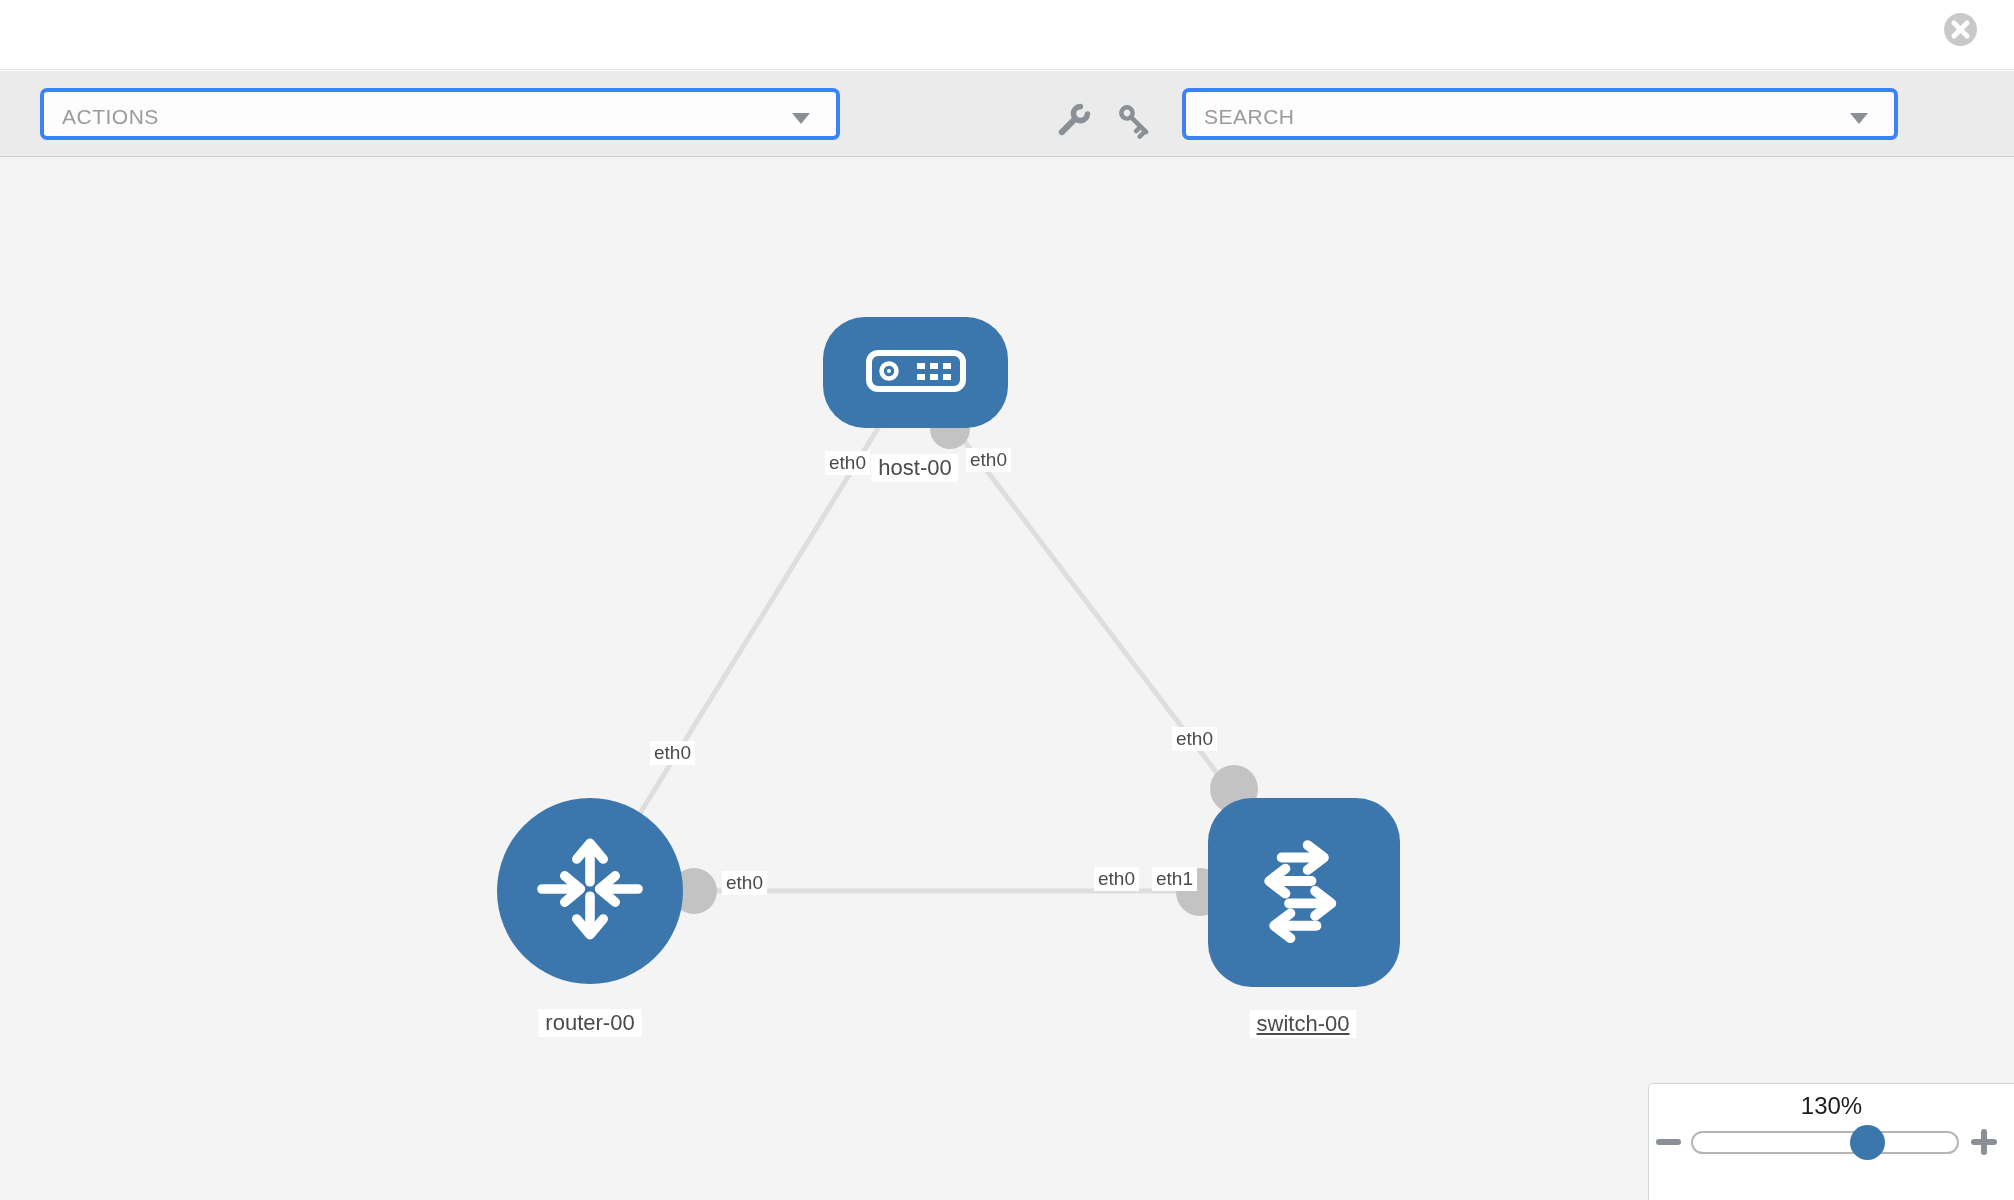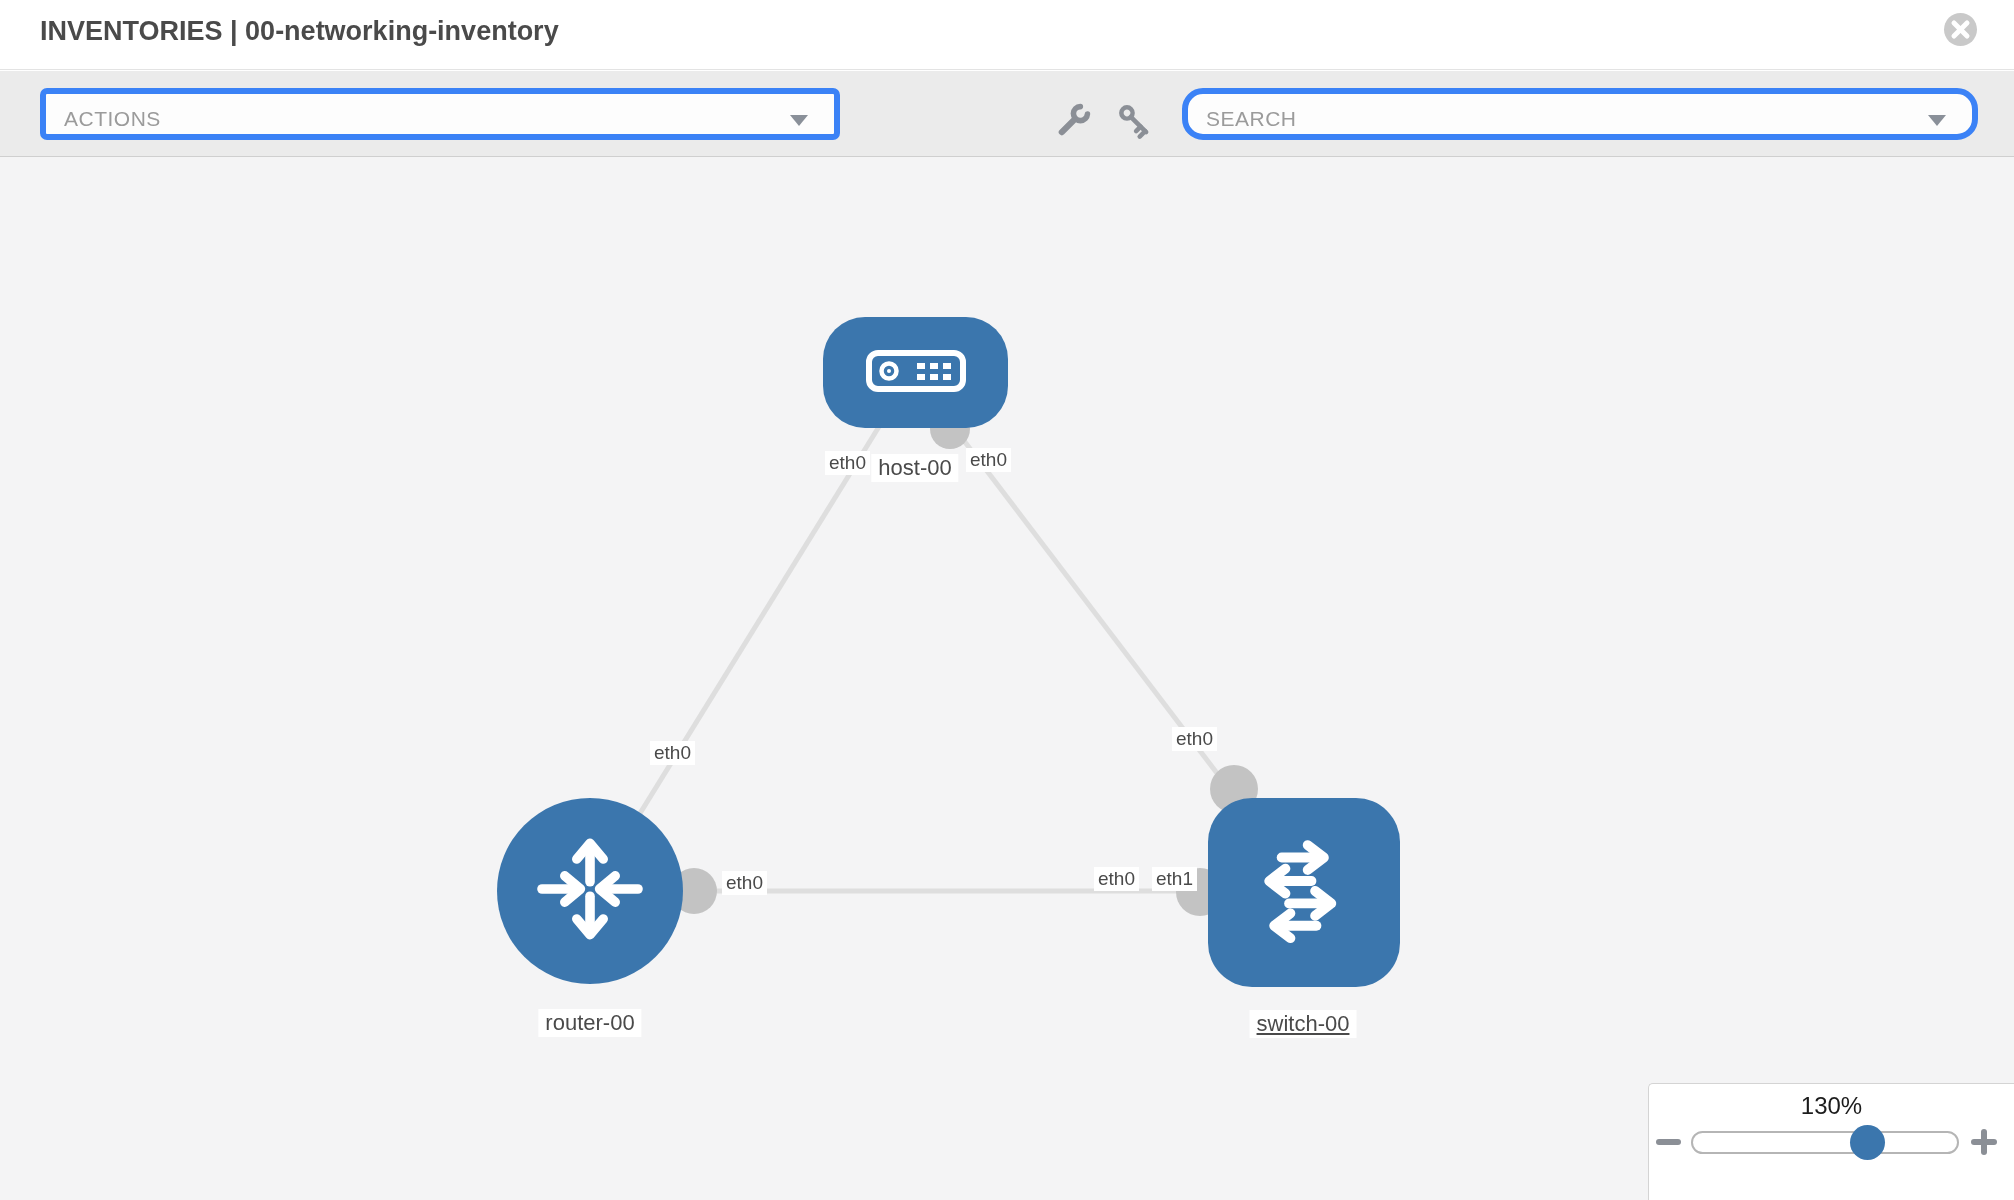--- a/index.html
+++ b/index.html
@@ -8,28 +8,28 @@
 
   
   .header { position:absolute; left:0; top:0; width:2014px; height:70px; background:#fff;
             border-bottom:1px solid #e3e3e3; }
   .title { position:absolute; left:40px; top:16px; font-size:27px; font-weight:700; color:#4a4a4a; }
   .close-btn { position:absolute; left:1942px; top:11px; width:37px; height:37px; cursor:pointer; }
 
   
   .toolbar { position:absolute; left:0; top:71px; width:2014px; height:86px; background:#ebebeb;
              border-bottom:1px solid #cfcfcf; }
-  .select-box { position:absolute; height:52px; background:#fdfdfd; border:6px solid #3b82f6;
+  .select-box { position:absolute; height:52px; background:#fdfdfd; border:4px solid #3b82f6;
                 border-radius:7px; cursor:pointer; }
   .select-box .ph { position:absolute; left:18px; top:13px; font-size:21px; color:#9b9b9b; letter-spacing:.5px; }
   .caret { position:absolute; right:26px; top:21px; width:0; height:0;
            border-left:9px solid transparent; border-right:9px solid transparent;
            border-top:11px solid #8a9099; }
   .sel-actions { left:40px; top:17px; width:800px; }
-  .sel-search  { left:1182px; top:17px; width:796px;border-radius:21px; }
+  .sel-search  { left:1182px; top:17px; width:716px; }
   .tool-icon { position:absolute; top:29px; width:42px; height:42px; cursor:pointer; }
   .tool-wrench { left:1052px; }
   .tool-key { left:1114px; }
 
   
   .canvas { position:absolute; left:0; top:157px; width:2014px; height:1043px; background:#f4f4f5; }
   .links-svg { position:absolute; left:0; top:0; width:2014px; height:1043px; }
 
   .node { position:absolute; background:#3b76ad; display:flex; align-items:center; justify-content:center; cursor:pointer; }
   .node-host   { left:823px; top:160px; width:185px; height:111px; border-radius:42px; }
@@ -69,21 +69,20 @@
                 background:#fff; border:2px solid #b5b5b5; border-radius:12px; cursor:pointer; }
   .zoom-thumb { position:absolute; left:157px; top:-8px; width:35px; height:35px;
                 border-radius:50%; background:#3b76ad; cursor:grab; }
 </style>
 </head>
 <body>
 
 <div id="app">
 
   <div class="header">
-    <div class="title">INVENTORIES | 00-networking-inventory</div>
     <div class="close-btn">
       <svg width="37" height="37" viewBox="0 0 37 37">
         <circle cx="18.5" cy="18.5" r="16.5" fill="#c9c9c9"></circle>
         <line x1="12" y1="12" x2="25" y2="25" stroke="#fff" stroke-width="5" stroke-linecap="round"></line>
         <line x1="25" y1="12" x2="12" y2="25" stroke="#fff" stroke-width="5" stroke-linecap="round"></line>
       </svg>
     </div>
   </div>
 
   <div class="toolbar">

